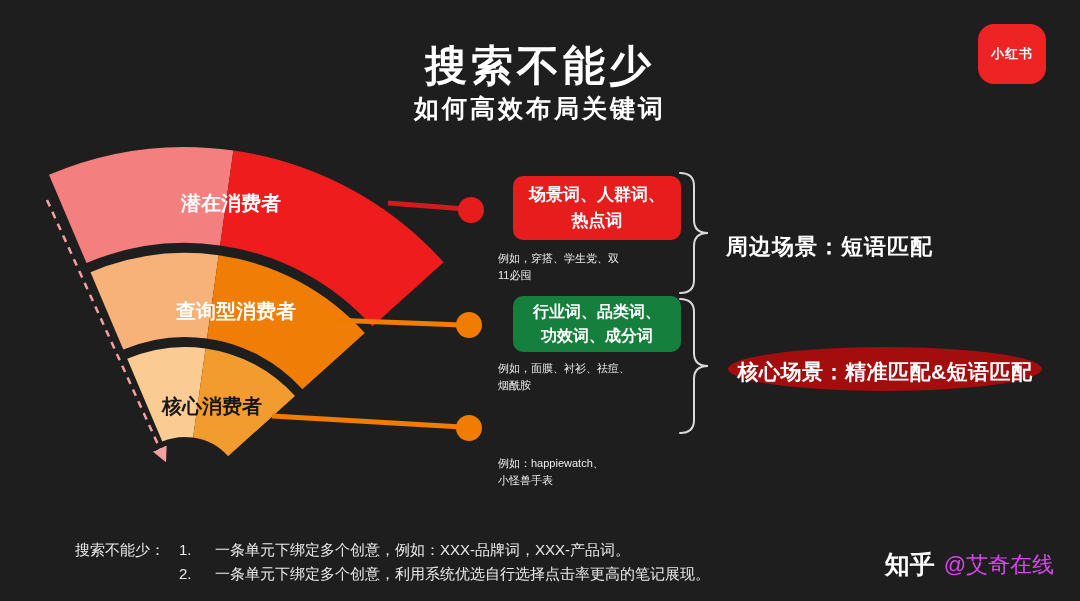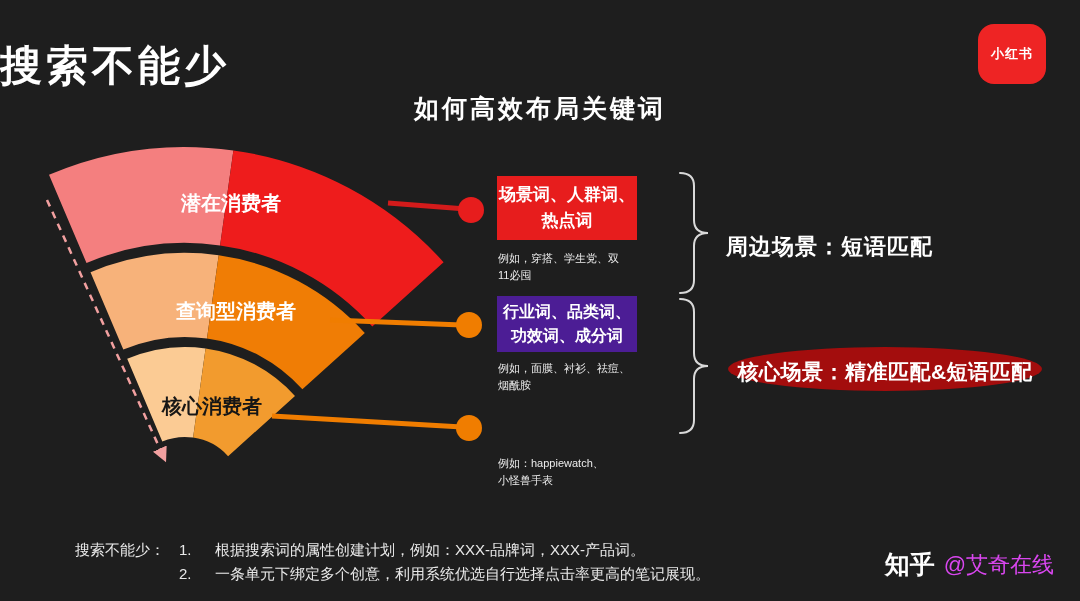--- a/index.html
+++ b/index.html
@@ -5,41 +5,41 @@
   html,body { margin:0; padding:0; background:#111; }
   .slide {
     position:relative; width:1080px; height:601px;
     background:#1e1e1e; overflow:hidden;
     font-family:"Liberation Sans", sans-serif;
   }
   .diagram-layer { position:absolute; left:0; top:0; width:1080px; height:601px; }
   svg text { font-family:"Liberation Sans", sans-serif; }
 
   .title {
-    position:absolute; top:38px; left:0; width:100%; 
+    position:absolute; top:38px; left:0; width:100%; text-align:center;
     color:#ffffff; font-size:42px; font-weight:800; letter-spacing:4px;
   }
   .subtitle {
     position:absolute; top:92px; left:0; width:100%; text-align:center;
     color:#ffffff; font-size:25px; font-weight:700; letter-spacing:3px;
   }
   .logo {
     position:absolute; top:24px; right:34px;
     background:#ee2424; color:#fff; font-size:13px; font-weight:700;
     padding:21px 13px; border-radius:16px; letter-spacing:1px;
   }
 
   .co-box {
-    position:absolute; left:497px; width:140px;
+    position:absolute; left:513px; width:168px;
     display:flex; align-items:center; justify-content:center;
     text-align:center; color:#fff; font-weight:700;
-    white-space:pre-line; border-radius:0;
+    white-space:pre-line; border-radius:10px;
   }
   .co-box.b1 { top:176px; height:64px; font-size:17px; background:#e71d1d; line-height:1.55; }
-  .co-box.b2 { top:296px; height:56px; font-size:16px; background:#4c1d95; line-height:1.5; }
+  .co-box.b2 { top:296px; height:56px; font-size:16px; background:#15803d; line-height:1.5; }
   .co-box.b3 { top:412px; height:36px; font-size:16px; background:#f07d00; }
 
   .co-example {
     position:absolute; left:498px; width:195px;
     color:#ececec; font-size:11px; line-height:1.55; white-space:pre-line;
   }
   .e1 { top:250px; } .e2 { top:360px; } .e3 { top:455px; }
 
   .match-label { position:absolute; color:#ffffff; font-weight:700; }
   .m1 { left:726px; top:232px; font-size:22px; letter-spacing:1px; }
@@ -121,21 +121,21 @@
 小怪兽手表</div>
 
   <div class="match-label m2">核心场景：精准匹配&amp;短语匹配</div>
   <div class="match-label m1">周边场景：短语匹配</div>
 
   <div class="tips">
     <div class="tips-heading">搜索不能少：</div>
     <div class="tips-list">
       <div class="tip-row">
         <span class="tip-num">1.</span>
-        <span class="tip-text">根据搜索词的属性创建计划，例如：XXX-品牌词，XXX-产品词。</span>
+        <span class="tip-text">一条单元下绑定多个创意，例如：XXX-品牌词，XXX-产品词。</span>
       </div>
       <div class="tip-row">
         <span class="tip-num">2.</span>
         <span class="tip-text">一条单元下绑定多个创意，利用系统优选自行选择点击率更高的笔记展现。</span>
       </div>
     </div>
   </div>
 
   <div class="watermark">
     <span class="wm-brand">知乎</span>

